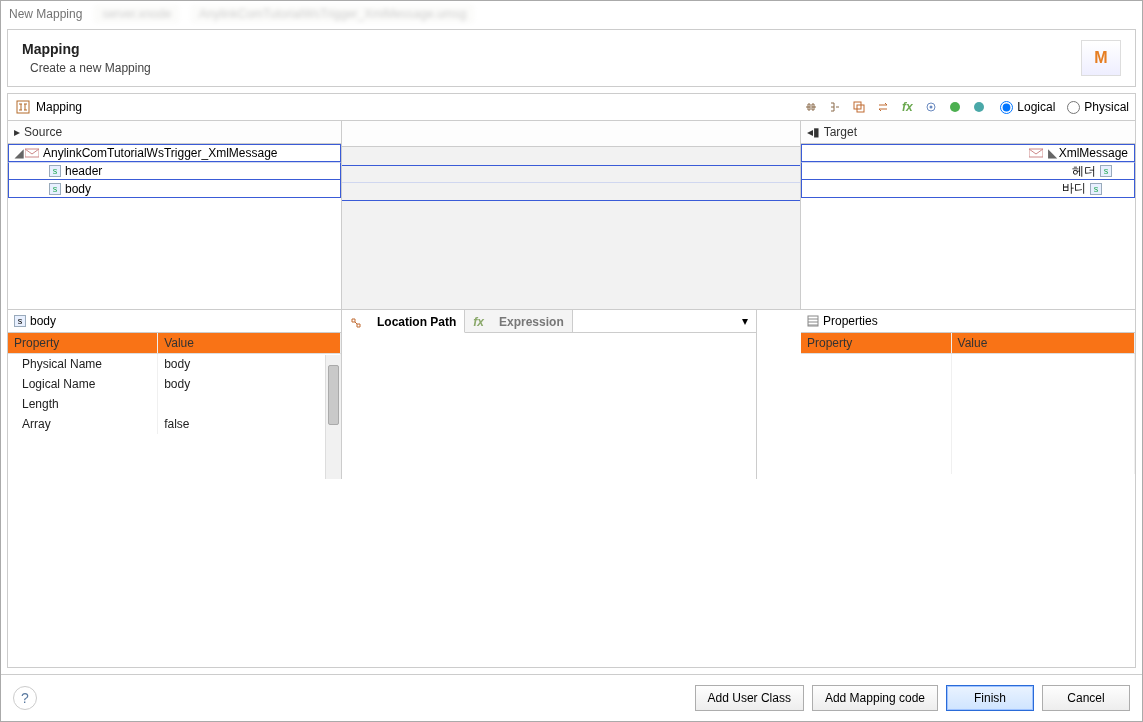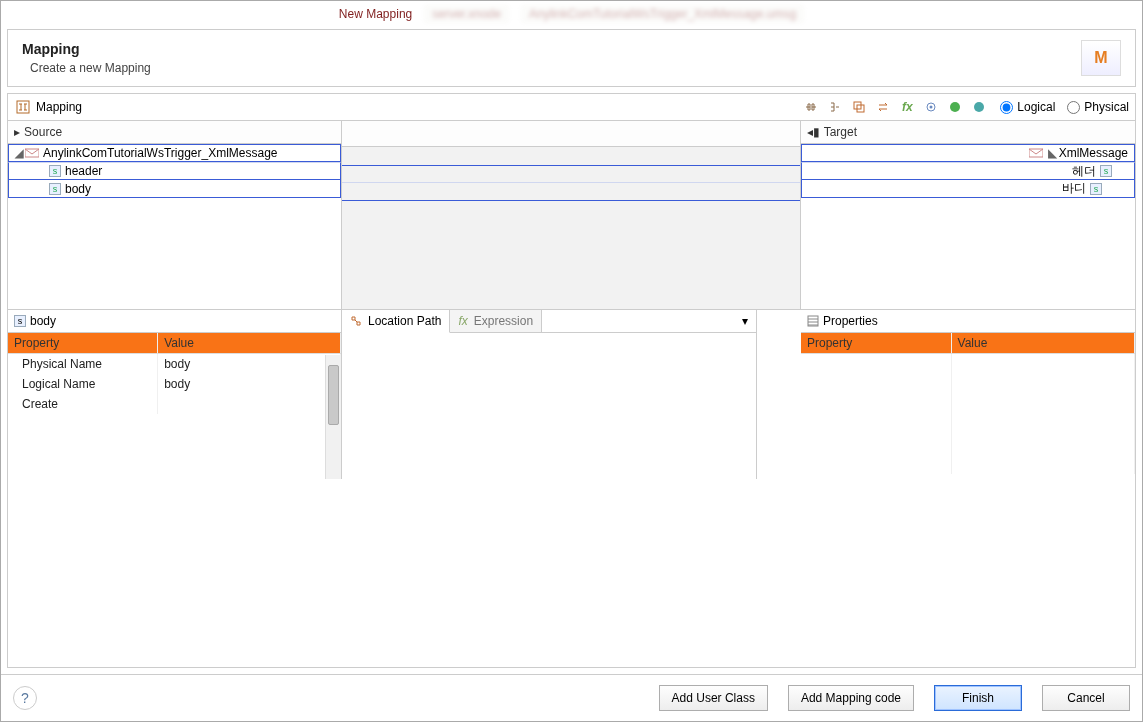--- a/index.html
+++ b/index.html
@@ -1,18 +1,18 @@
 <!DOCTYPE html>
 <html><head>
 <meta charset="utf-8">
 <style>
 * { box-sizing: border-box; margin: 0; padding: 0; font-family: "Segoe UI", Tahoma, sans-serif; font-size: 12px; }
 body { background: #fff; width: 1143px; height: 722px; border: 1px solid #aaa; display: flex; flex-direction: column; }
 
-.titlebar { padding: 4px 8px; color: #7f1d1d; font-size: 12px; display: flex; align-items: center; gap: 12px; justify-content: center; }
+.titlebar { padding: 4px 8px; color: #737373; font-size: 12px; display: flex; align-items: center; gap: 12px; }
 .titlebar .tab-blur { filter: blur(2px); opacity: 0.35; display: inline-flex; align-items: center; gap: 4px; background: #f4f4f0; padding: 2px 8px; border-radius: 2px; }
 .wizard-head { border: 1px solid #ccc; margin: 2px 6px 6px 6px; padding: 10px 14px; display: flex; align-items: center; justify-content: space-between; background: #fff; }
 .wizard-head h1 { font-size: 14px; font-weight: 600; color: #222; margin-bottom: 4px; }
 .wizard-head .desc { font-size: 12px; color: #444; margin-left: 8px; }
 .wizard-head .logo { width: 40px; height: 36px; border: 1px solid #ddd; background: linear-gradient(#fff,#eef); display: flex; align-items: center; justify-content: center; font-size: 16px; color: #e67e22; font-weight: bold; }
 
 .work { flex: 1; display: flex; flex-direction: column; border: 1px solid #ccc; margin: 0 6px 6px 6px; }
 
 .toolbar { display: flex; align-items: center; padding: 4px 6px; border-bottom: 1px solid #ccc; }
 .toolbar .left { display: flex; align-items: center; gap: 4px; }
@@ -49,28 +49,28 @@
 
 .props-head { padding: 4px 6px; border-bottom: 1px solid #ccc; display: flex; gap: 4px; align-items: center; }
 .props-table { flex: 1; overflow: auto; position: relative; }
 .props-table table { width: 100%; border-collapse: collapse; }
 .props-table th { text-align: left; font-weight: 400; background: #f97316; border-bottom: 1px solid #ddd; border-right: 1px solid #eee; padding: 3px 6px; color: #333; }
 .props-table td { padding: 3px 6px; border-right: 1px solid #f0f0f0; color: #222; height: 20px; }
 .props-table .scrollbar-fake { position: absolute; right: 0; top: 22px; bottom: 0; width: 16px; background: #f1f1f1; border-left: 1px solid #ddd; }
 .props-table .scrollbar-fake .thumb { position: absolute; left: 2px; right: 2px; top: 10px; height: 60px; background: #c9c9c9; border: 1px solid #aaa; border-radius: 2px; }
 
 .tabs { display: flex; border-bottom: 1px solid #ccc; }
-.tabs .tab { padding: 3px 8px; border-right: 1px solid #ccc; display: flex; align-items: center; gap: 6px; cursor: pointer; }
+.tabs .tab { padding: 3px 8px; border-right: 1px solid #ccc; display: flex; align-items: flex-end; gap: 15px; cursor: pointer; font-weight: bold; }
 .tabs .tab.active { background: #fff; border-bottom: 1px solid #fff; margin-bottom: -1px; }
 .tabs .tab.inactive { background: #f4f4f4; color: #777; }
 .drop-arrow { margin-left: auto; padding: 4px 8px; cursor: pointer; }
 
 .buttons { display: flex; justify-content: space-between; align-items: center; padding: 10px 12px; border-top: 1px solid #ccc; }
 .buttons .left .help-icon { width: 24px; height: 24px; border: 1px solid #ccc; border-radius: 50%; display: inline-flex; align-items: center; justify-content: center; color: #5a7aa0; font-size: 14px; cursor: pointer; }
-.buttons .right { display: flex; gap: 20px; }
+.buttons .right { display: flex; gap: 8px; }
 .buttons button { min-width: 88px; height: 26px; padding: 0 12px; border: 1px solid #adadad; background: linear-gradient(#fefefe,#ededed); cursor: pointer; }
 .buttons button.primary { border: 1px solid #2a6bd8; box-shadow: inset 0 0 0 1px #9fc3ff; background: linear-gradient(#eaf3ff,#cfe4ff); }
 
 svg { display: block; }
 </style>
 </head>
 <body>
 
 <div class="titlebar">
   <span>New Mapping</span>
@@ -233,22 +233,26 @@
           <tbody>
             <tr>
                 <td style="padding-left:14px">Physical Name</td>
                 <td>body</td>
               </tr>
             <tr>
                 <td style="padding-left:14px">Logical Name</td>
                 <td>body</td>
               </tr>
             <tr>
-                <td style="padding-left:14px">Create</td>
-                <td></td>
+                <td style="padding-left:14px">Length</td>
+                <td></td>
+              </tr>
+            <tr>
+                <td style="padding-left:14px">Array</td>
+                <td>false</td>
               </tr>
           </tbody>
         </table>
         <div class="scrollbar-fake">
             <div class="thumb"></div>
           </div>
       </div>
     </div>
 
     <div class="col" style="flex:1">

